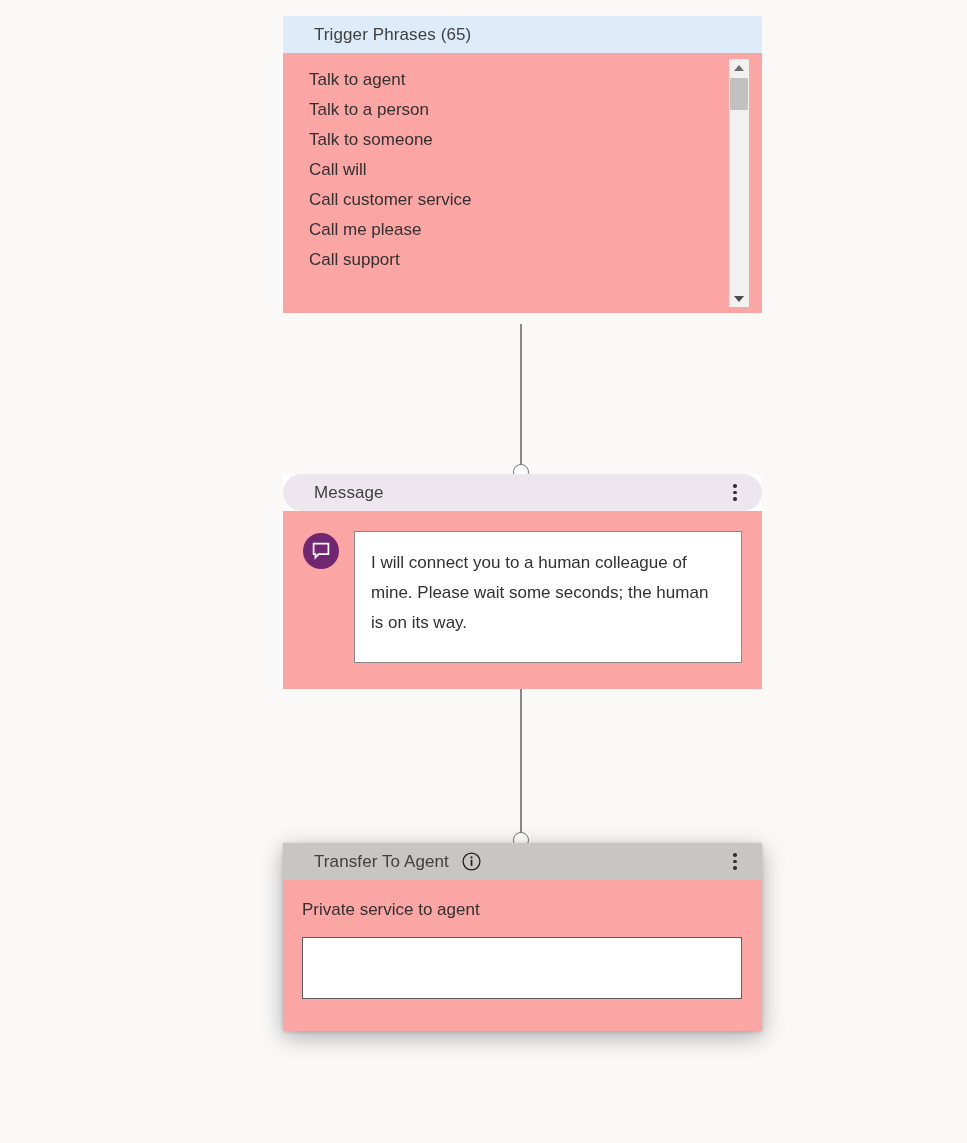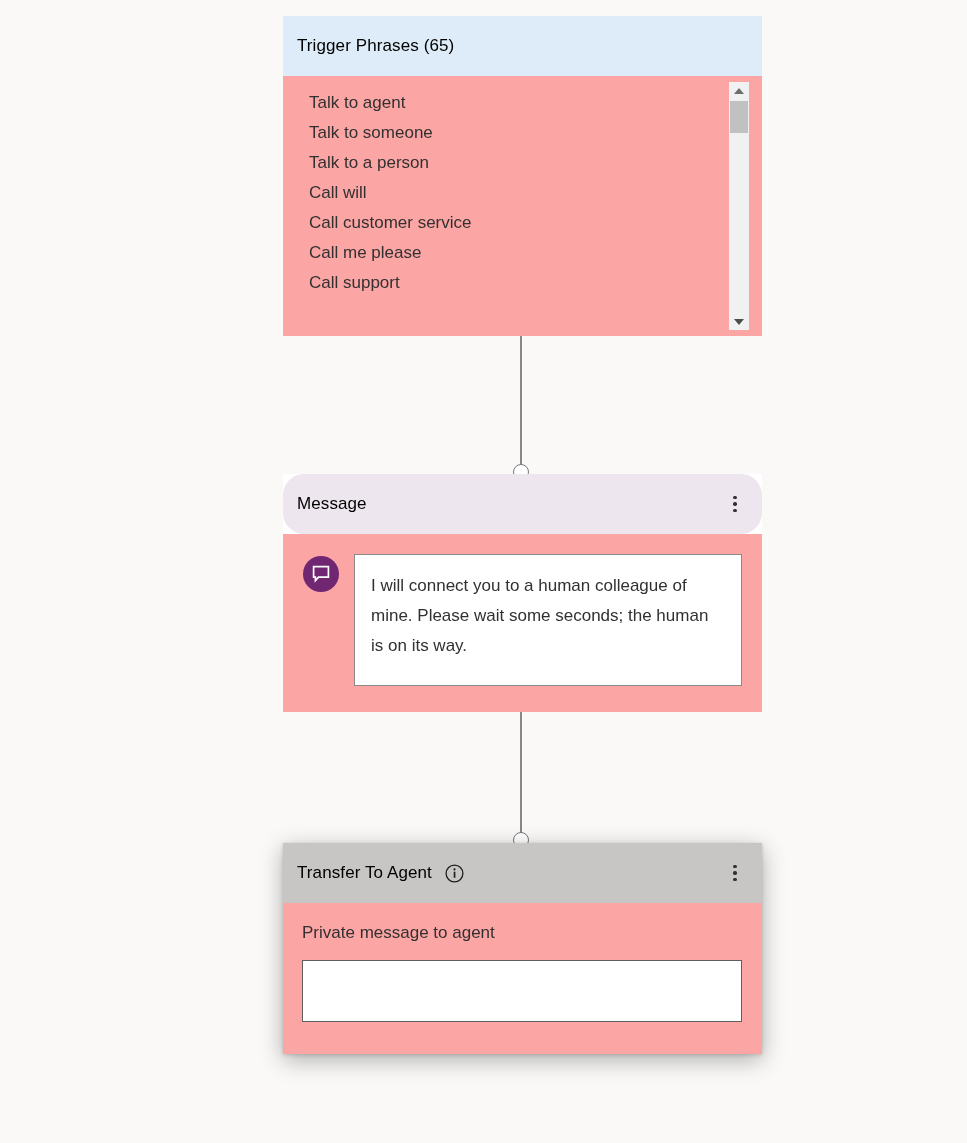--- a/index.html
+++ b/index.html
@@ -39,26 +39,26 @@
   }
 
   
   .node {
     position: absolute;
     background: #ffffff;
     left: 283px;
     width: 479px;
   }
   .node-header {
-    height: 60px;
-    display: flex;
-    align-items: center;
-    padding: 0 14px 0 14px;
-    font-size: 17px;
-    color: #000000;
+    height: 37px;
+    display: flex;
+    align-items: center;
+    padding: 0 14px 0 31px;
+    font-size: 17px;
+    color: #404040;
     letter-spacing: 0.1px;
   }
   .node-header .title {
     white-space: nowrap;
   }
   .node-body {
     background: #fca5a5;
   }
 
   
@@ -221,22 +221,22 @@
   <div class="connector" style="left:520px; top:689px; height:155px;"></div>
   <div class="connector-dot" style="left:513px; top:832px;"></div>
 
   <div class="node" id="trigger-node">
     <div class="node-header">
       <span class="title">Trigger Phrases (65)</span>
     </div>
     <div class="node-body">
       <div class="phrase-list">
         <div class="phrase">Talk to agent</div>
+        <div class="phrase">Talk to a person</div>
         <div class="phrase">Talk to someone</div>
-        <div class="phrase">Talk to a person</div>
         <div class="phrase">Call will</div>
         <div class="phrase">Call customer service</div>
         <div class="phrase">Call me please</div>
         <div class="phrase">Call support</div>
       </div>
       <div class="scrollbar">
         <div class="sb-arrow up">
           <span class="tri"></span>
         </div>
         <div class="sb-thumb"></div>
@@ -276,18 +276,18 @@
           <rect x="8.7" y="7.7" width="1.7" height="6.1" fill="#201f1e"></rect>
         </svg>
       </span>
       <div class="kebab">
         <i></i>
           <i></i>
           <i></i>
       </div>
     </div>
     <div class="node-body">
-      <div class="field-label">Private message to agent</div>
+      <div class="field-label">Private service to agent</div>
       <textarea class="field-input" placeholder="" style=""></textarea>
     </div>
   </div>
 
 </div>
 
 </body></html>

